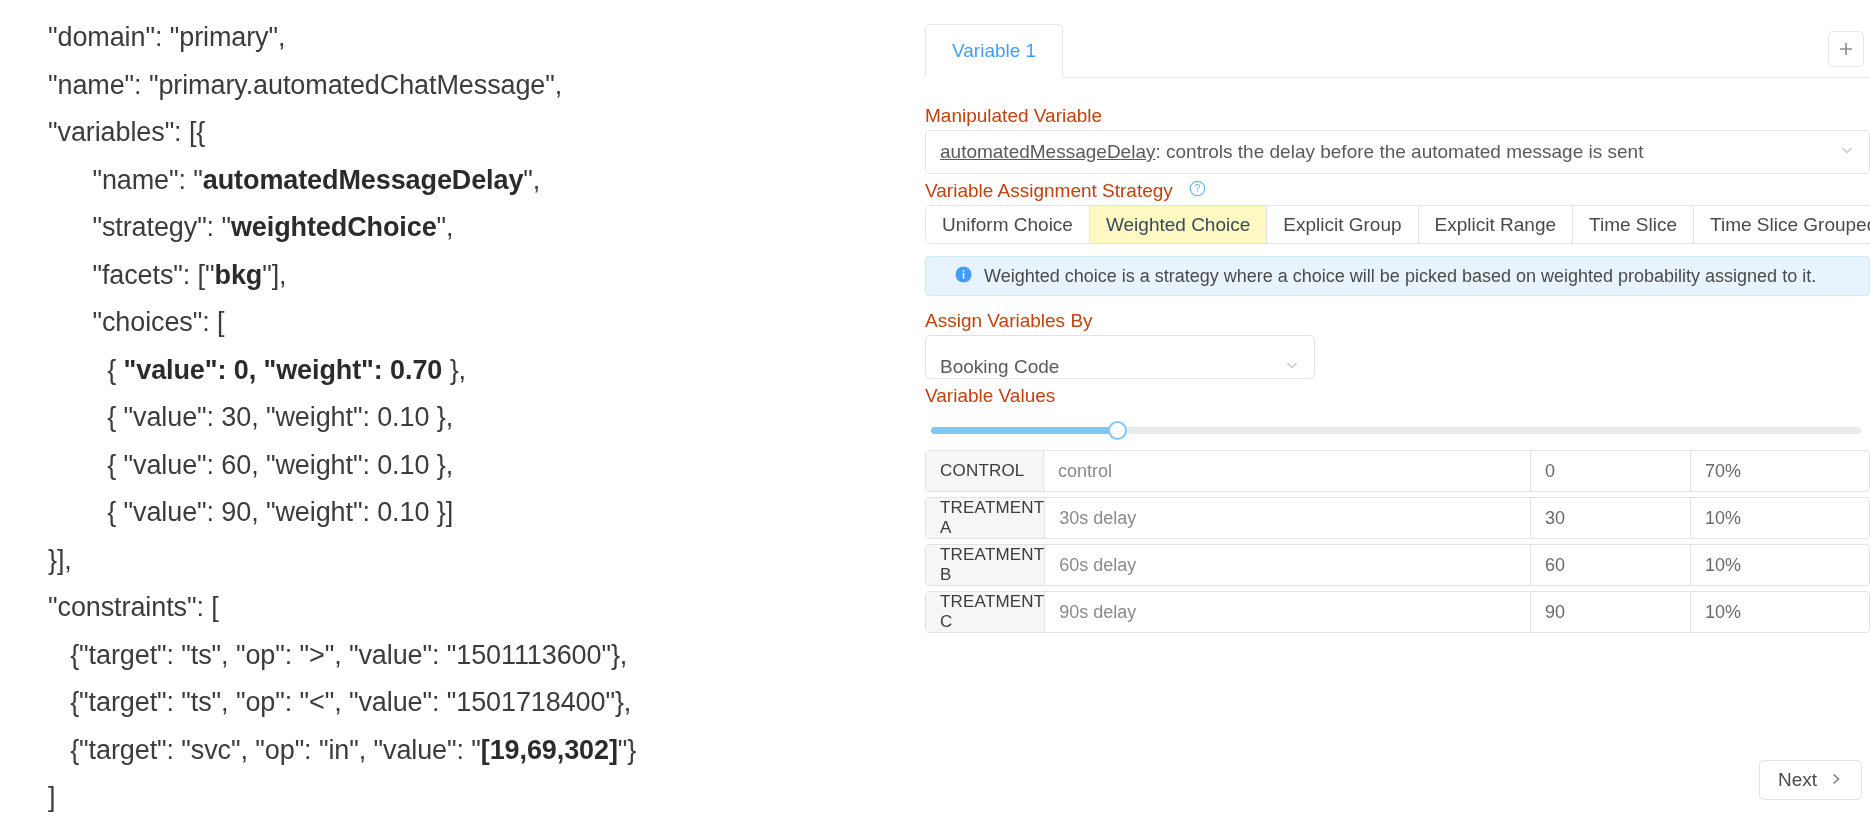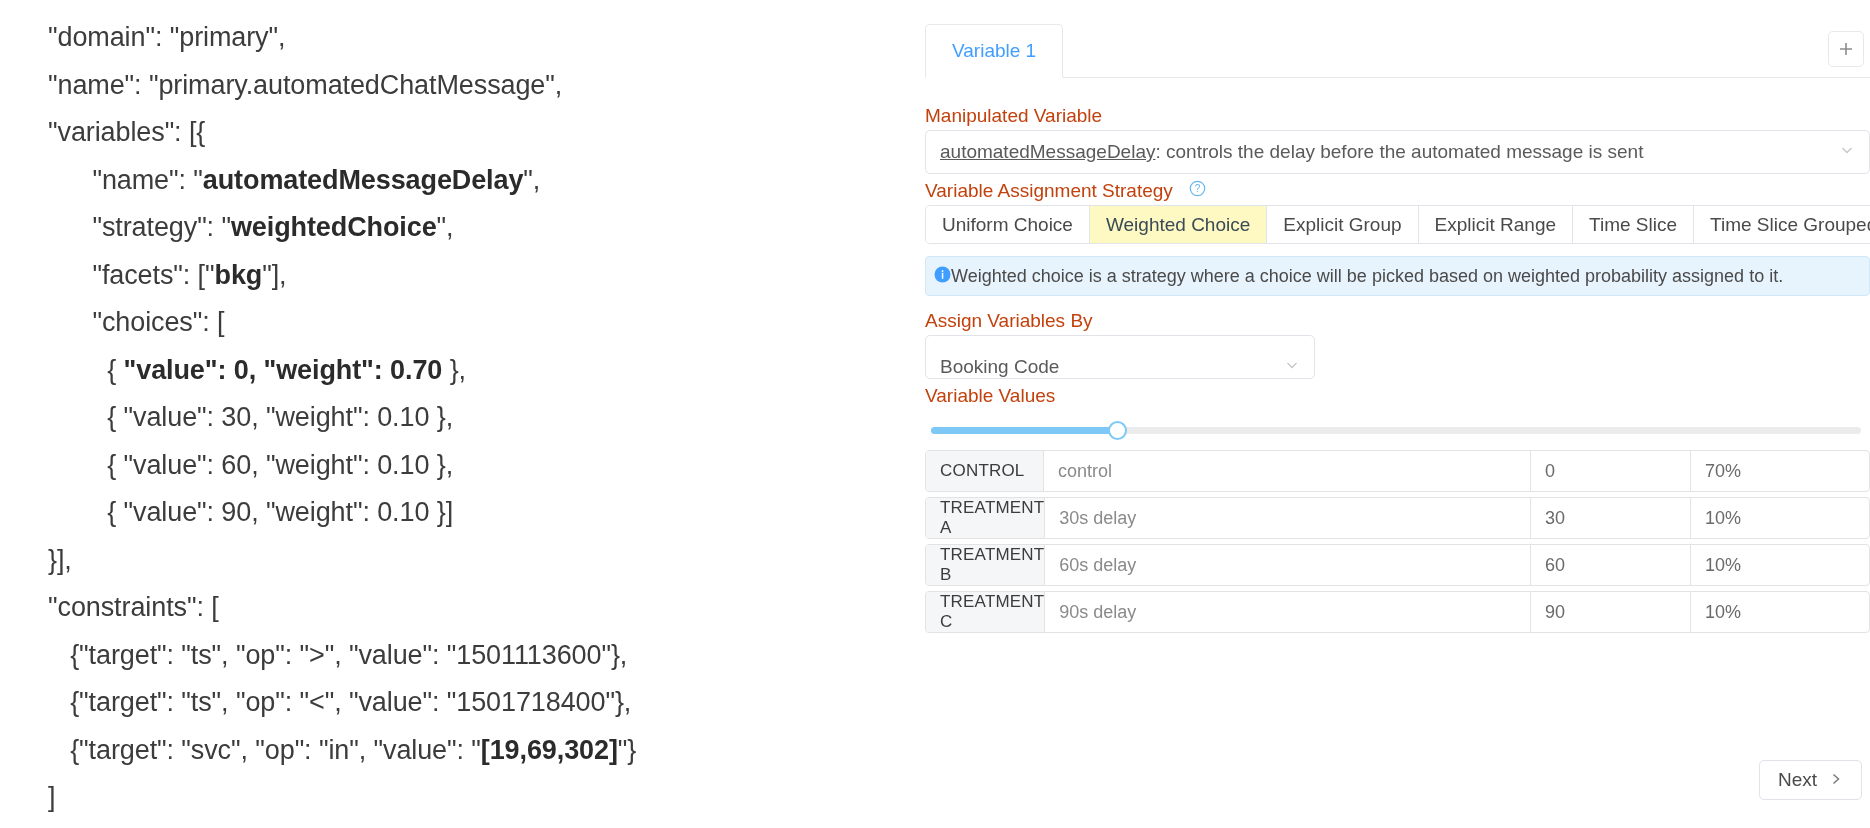--- a/index.html
+++ b/index.html
@@ -164,21 +164,22 @@
     left: 0;
     top: 256px;
     width: 945px;
     height: 40px;
     background: #e8f4fd;
     border: 1px solid #cfe8fa;
     border-radius: 4px;
     box-sizing: border-box;
     display: flex;
     align-items: center;
-    padding: 0 8px;
+    padding: 0 29px;
+    gap: 12px;
   }
   .alert-icon { flex: 0 0 auto; display: block; }
   .alert-text { font-size: 18px; color: #4a4a4a; }
 
   #avb-label { position: absolute; left: 0; top: 310px; }
   #avb-select { position: absolute; left: 0; top: 335px; width: 390px; align-items: flex-end; }
 
   #vv-label { position: absolute; left: 0; top: 385px; }
 
   

